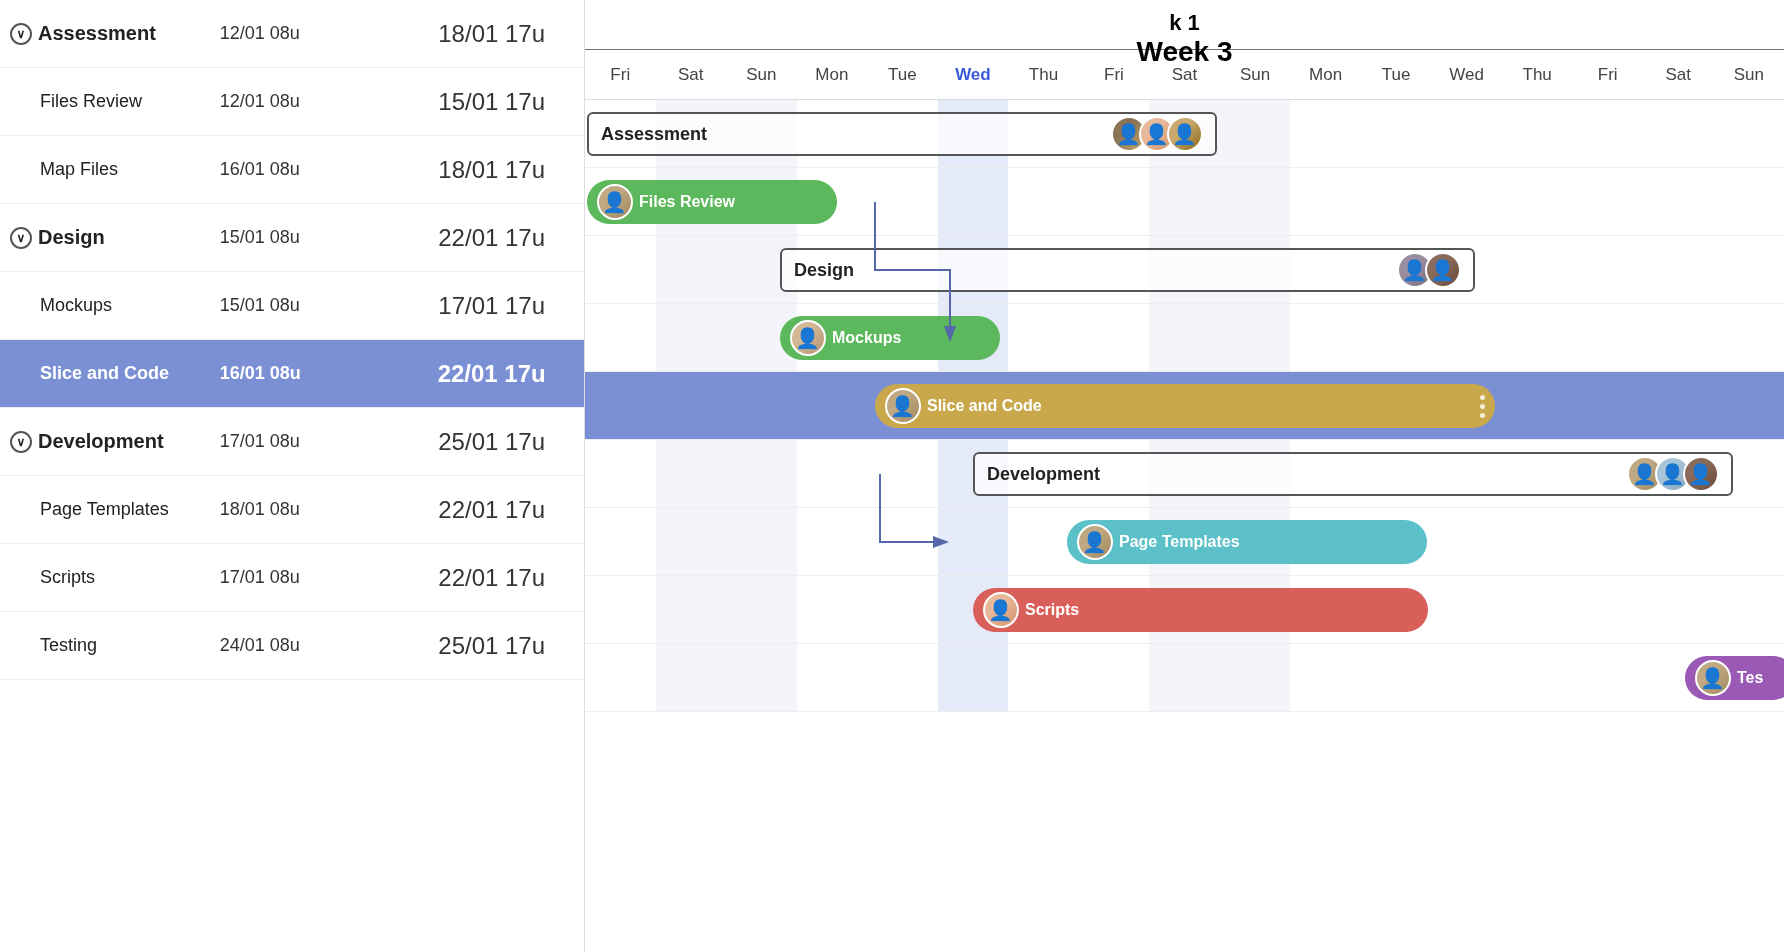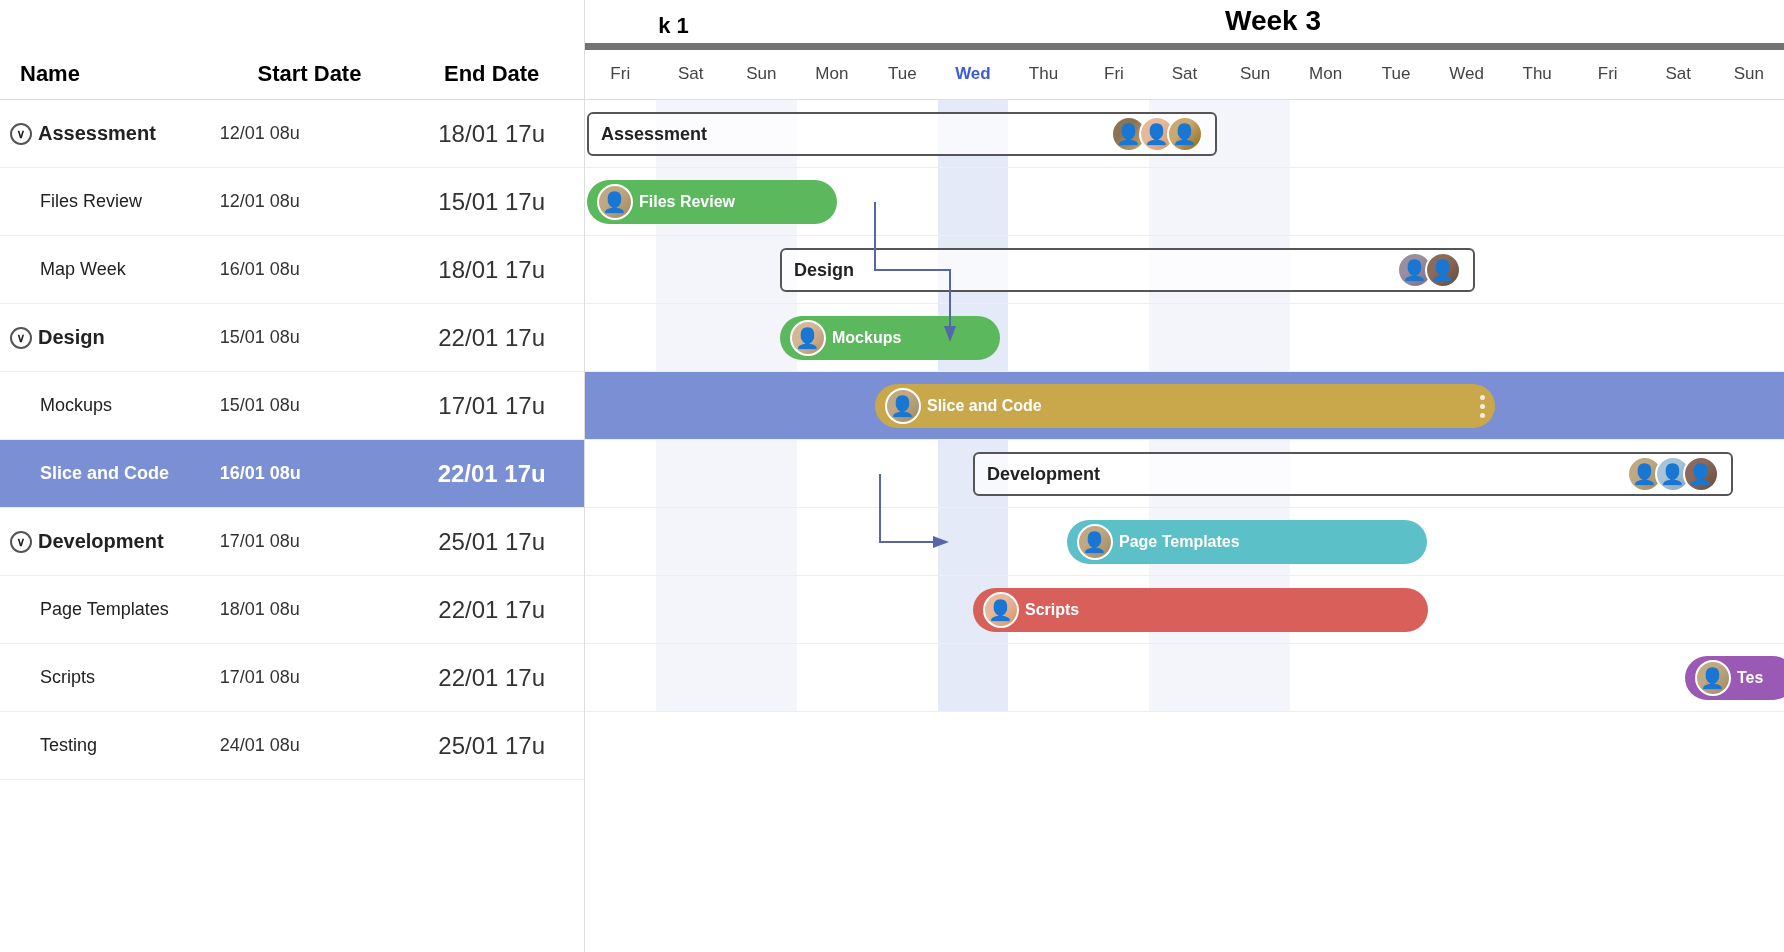--- a/index.html
+++ b/index.html
@@ -76,46 +76,41 @@
     
     .bar-dots { display: flex; flex-direction: column; gap: 4px; margin-left: auto; }
     .dot { width: 5px; height: 5px; border-radius: 50%; background: rgba(255,255,255,0.8); }
   </style>
 </head>
 <body>
 
 <div class="gantt-container">
 
   <div class="task-list">
-    <div class="task-list-header">
-      <div class="col-name">Name</div>
-      <div class="col-start">Start Date</div>
-      <div class="col-end">End Date</div>
-    </div>
 
     <div class="task-row">
       <div class="task-name group">
         <span class="chevron"></span>
         <span>Assessment</span>
       </div>
       <div class="task-date">12/01 08u</div>
       <div class="task-date-end">18/01 17u</div>
     </div>
 
     <div class="task-row">
       <div class="task-name" style="padding-left:40px;">
         <span>Files Review</span>
       </div>
       <div class="task-date">12/01 08u</div>
       <div class="task-date-end">15/01 17u</div>
     </div>
 
     <div class="task-row">
       <div class="task-name" style="padding-left:40px;">
-        <span>Map Week</span>
+        <span>Map Files</span>
       </div>
       <div class="task-date">16/01 08u</div>
       <div class="task-date-end">18/01 17u</div>
     </div>
 
     <div class="task-row">
       <div class="task-name group">
         <span class="chevron"></span>
         <span>Design</span>
       </div>
@@ -169,21 +164,21 @@
         <span>Testing</span>
       </div>
       <div class="task-date">24/01 08u</div>
       <div class="task-date-end">25/01 17u</div>
     </div>
   </div>
 
   <div class="gantt-chart">
 
     <div class="gantt-header">
-      <div class="week-row" style="border-bottom:7px solid #737373;">
+      <div class="week-row" style="border-bottom:1px solid #737373;flex-direction:column;">
 
         <div class="week-label" style="width:177px; padding-top:10px; font-size:22px;">k 1</div>
 
 
         <div class="week-label" style="flex:1; font-size:28px;">Week 3</div>
       </div>
       <div class="day-row">
 
         <div class="day-cell">Fri</div>
         <div class="day-cell">Sat</div>

